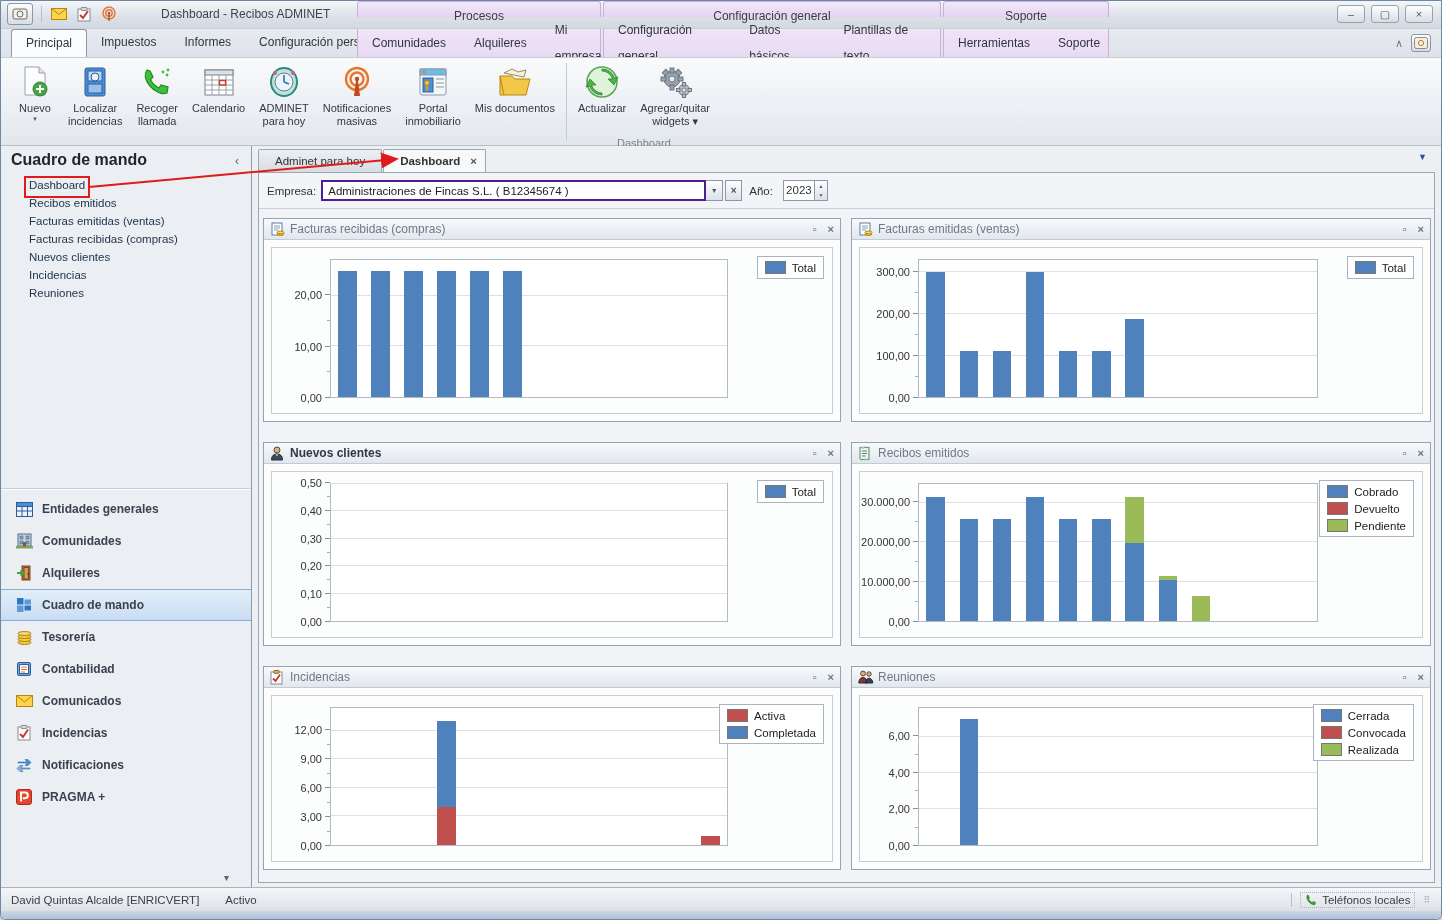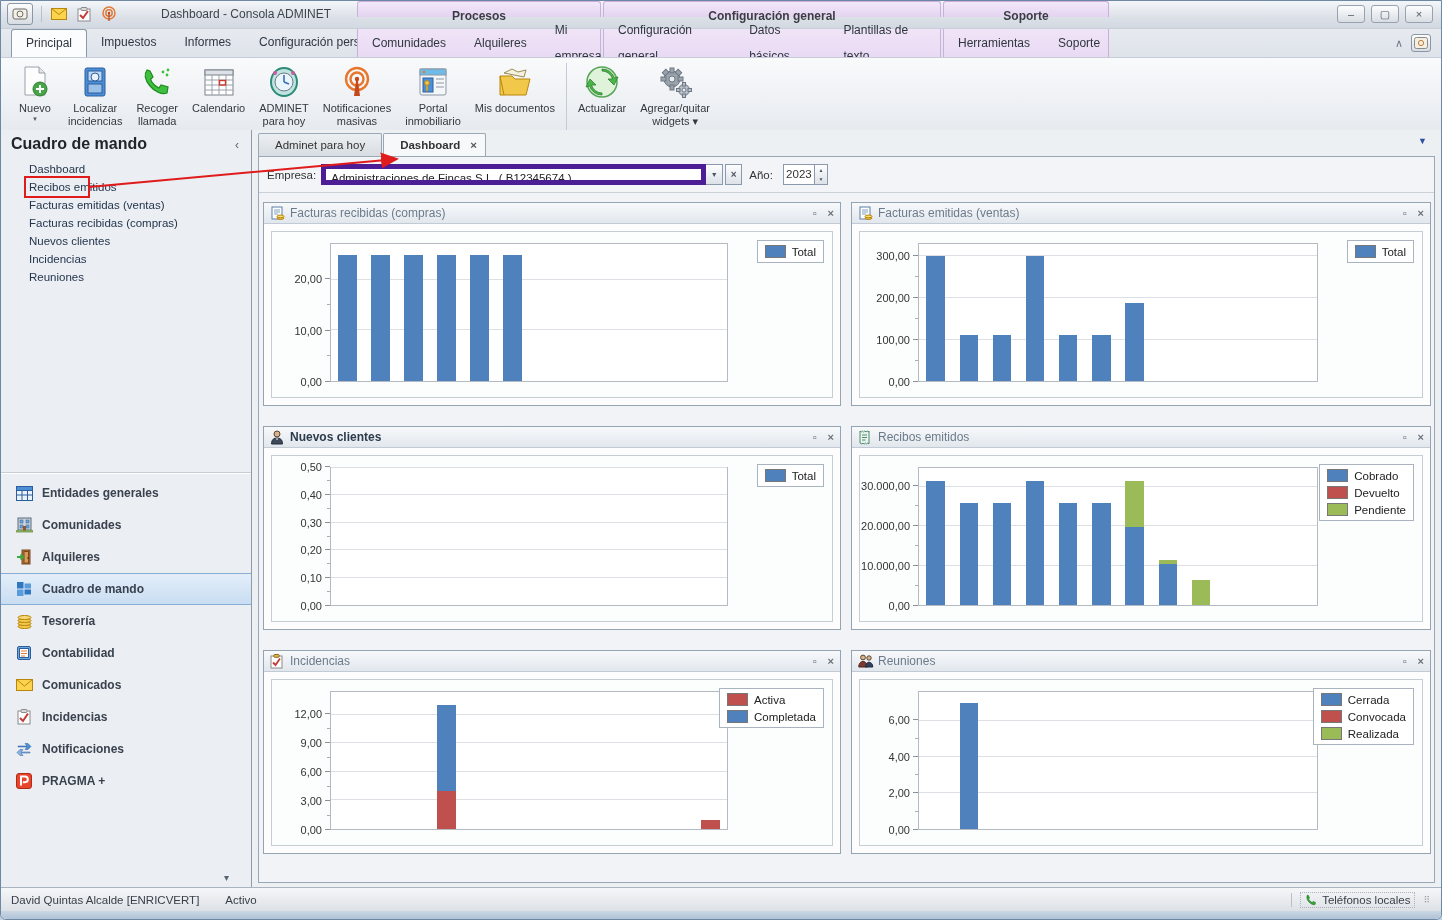--- a/index.html
+++ b/index.html
@@ -11,21 +11,21 @@
 
   
   .titlebar { position:absolute; left:0; top:0; width:100%; height:28px;
               background:linear-gradient(#F4F6F9,#DCE1E8 60%,#D3D9E1); border-bottom:1px solid #C9CFD8; }
   .qat { position:absolute; left:6px; top:2px; display:flex; align-items:center; gap:8px; }
   .appbtn { width:26px; height:22px; border:1px solid #8A97A6; border-radius:3px;
             background:linear-gradient(#FDFDFD,#D8DDE3); display:flex; align-items:center; justify-content:center; }
   .qicon { width:17px; height:17px; display:flex; align-items:center; justify-content:center; }
   .qat-sep { width:1px; height:16px; background:#B7BFC9; }
   .win-title { position:absolute; left:160px; top:6px; font-size:12px; color:#3E444C; }
-  .ctx-group { position:absolute; top:0; height:16px; text-align:center; font-weight:bold; font-size:12px;
+  .ctx-group { position:absolute; top:0; height:16px; text-align:center; font-weight:normal; font-size:12px;
                color:#3C3C44; line-height:28px;
                background:linear-gradient(#F3E8FA,#E4D3F0); border:1px solid #CBAEDD; border-bottom:none;
                border-radius:3px 3px 0 0; }
   .winbtns { position:absolute; right:8px; top:4px; display:flex; gap:6px; }
   .winbtn { width:28px; height:18px; border:1px solid #98A2AE; border-radius:3px;
             background:linear-gradient(#FCFDFE,#D9DEE4); color:#4E5660; font-size:11px;
             display:flex; align-items:center; justify-content:center; }
 
   
   .tabrow { position:absolute; left:0; top:28px; width:100%; height:28px;
@@ -50,21 +50,21 @@
           border:1px solid transparent; border-radius:3px; }
   .ricon { width:34px; height:34px; display:flex; align-items:center; justify-content:center; margin-bottom:3px; }
   .rlabel { text-align:center; white-space:pre-line; line-height:13px; color:#34393F; }
   .caret { color:#555; font-size:7px; line-height:8px; }
   .rib-sep { width:1px; height:78px; background:#C3CBD4; margin:2px 4px; }
   .rib-group { position:relative; height:86px; display:flex; flex-direction:column; }
   .rib-group .grp-buttons { display:flex; }
   .grp-label { text-align:center; font-size:11px; color:#7A828C; margin-top:-2px; }
 
   
-  .main { position:absolute; left:0; top:129px; width:100%; bottom:32px; display:flex; }
+  .main { position:absolute; left:0; top:145px; width:100%; bottom:32px; display:flex; }
 
   
   .sidebar { width:251px; background:#EBEEF2; border-right:1px solid #8E9BAA; position:relative; }
   .panel-title { position:absolute; left:10px; top:5px; font-size:16px; font-weight:bold; color:#21262D; }
   .panel-collapse { position:absolute; right:12px; top:8px; color:#5A6572; font-size:12px; }
   .side-items { position:absolute; left:0; top:30px; width:100%; }
   .side-item { padding:3px 0 3px 28px; font-size:11.5px; color:#24364E; cursor:default; }
   .side-sep { position:absolute; left:0; top:342px; width:100%; height:2px;
               border-top:1px solid #C6CDD6; border-bottom:1px solid #FFFFFF; }
   .nav-items { position:absolute; left:0; top:347px; width:100%; }
@@ -83,21 +83,21 @@
           border-radius:2px 2px 0 0; }
   .dtab.active { background:#F6F8FA; font-weight:bold; padding-right:8px; }
   .dtab .tclose { margin-left:10px; color:#555; font-weight:bold; }
   .strip-caret { position:absolute; right:14px; top:6px; color:#2B4EA0; font-size:9px; }
   .content-panel { position:absolute; left:6px; top:26px; right:6px; bottom:4px;
                    background:#F1F3F6; border:1px solid #9AA7B5; }
   .filter-row { height:36px; display:flex; align-items:center; padding-left:8px;
                 border-bottom:1px solid #C9D0D8; background:#F2F4F7; }
   .flabel { font-size:11.5px; color:#333; margin-right:5px; }
   .combo { display:flex; height:21px; }
-  .combo-text { width:385px; border:5px solid #4c1d95; background:#fff; font-size:11.5px;
+  .combo-text { width:385px; border:2px solid #4c1d95; background:#fff; font-size:11.5px;
                 padding:0 5px; line-height:19px; color:#222; overflow:hidden; white-space:nowrap; }
   .combo-btn { width:17px; border:1px solid #8A99AB; border-left:none;
                background:linear-gradient(#FDFDFE,#DCE2E8); color:#4E5660; font-size:7px;
                display:flex; align-items:center; justify-content:center; }
   .xbtn { width:17px; height:21px; border:1px solid #8A99AB; margin-left:2px;
           background:linear-gradient(#FDFDFE,#DCE2E8); color:#4E5660; font-size:10px; font-weight:bold;
           display:flex; align-items:center; justify-content:center; }
   .year-box { display:flex; height:21px; margin-left:5px; }
   .year-input { width:32px; border:1px solid #8A99AB; background:#fff; text-align:center; line-height:19px; font-size:11.5px; }
   .spin { width:13px; display:flex; flex-direction:column; border:1px solid #8A99AB; border-left:none;
@@ -175,21 +175,21 @@
       </span>
       <span class="qicon">
         <svg width="16" height="16" viewBox="0 0 16 16">
             <circle cx="8" cy="7" r="6" fill="none" stroke="#E07B39" stroke-width="1.5"></circle>
             <circle cx="8" cy="7" r="3.2" fill="none" stroke="#E07B39" stroke-width="1.5"></circle>
             <circle cx="8" cy="7" r="1.2" fill="#B5451F"></circle>
             <rect x="7.4" y="8" width="1.2" height="7" fill="#B5451F"></rect>
           </svg>
       </span>
     </div>
-    <span class="win-title">Dashboard - Consola ADMINET</span>
+    <span class="win-title">Dashboard - Recibos ADMINET</span>
     <div id="ctx-headers">
         <div class="ctx-group" style="left: 356px; width: 244px;">Procesos</div>
         <div class="ctx-group" style="left: 602px; width: 338px;">Configuración general</div>
         <div class="ctx-group" style="left: 942px; width: 166px;">Soporte</div>
       </div>
     <div class="winbtns">
       <span class="winbtn">–</span>
       <span class="winbtn">▢</span>
       <span class="winbtn">×</span>
     </div>

